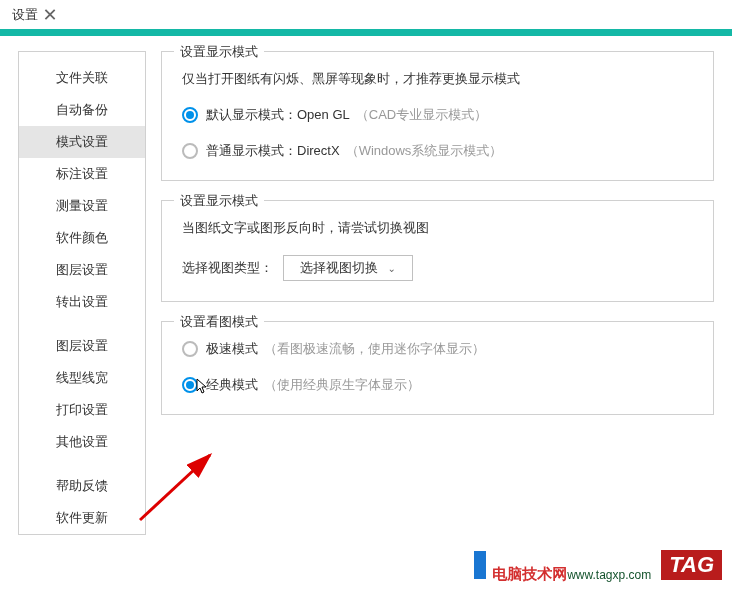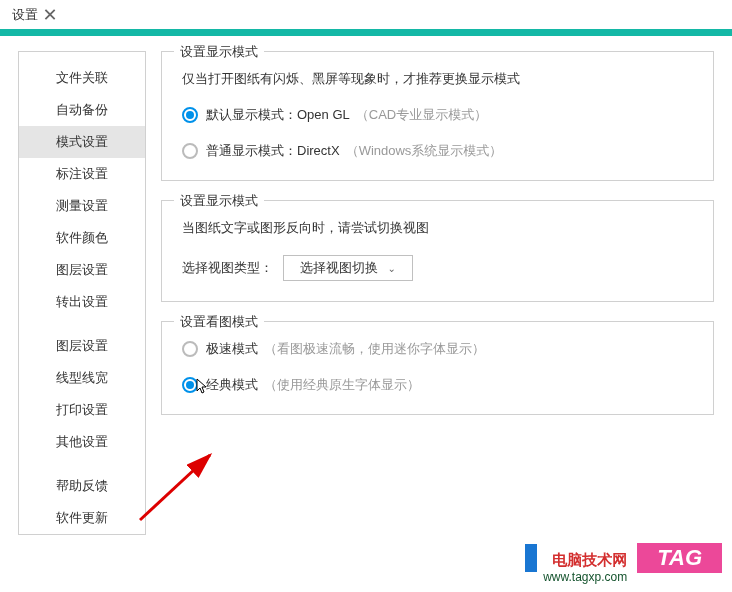--- a/index.html
+++ b/index.html
@@ -167,40 +167,39 @@
       align-items: center;
       gap: 6px;
     }
     .wm-bar {
       background: #1976d2;
       width: 12px;
       height: 28px;
     }
     .wm-text {
       display: flex;
-      flex-direction: column;
-      align-items: flex-end;
+      align-items: center;
       margin-top: 20px;
     }
     .wm-title {
       color: #d32f2f;
       font-size: 15px;
       font-weight: bold;
     }
     .wm-url {
       color: #14532d;
       font-size: 12px;
     }
     .wm-tag {
-      background: #ec4899;
+      background: #b91c1c;
       color: #fff;
       font-size: 22px;
       font-weight: bold;
       font-style: italic;
-      padding: 2px 20px;
+      padding: 2px 8px;
       margin-left: 4px;
     }
   </style>
 </head>
 <body>
 
 <div class="header">
   <span class="header-title">设置</span>
   <span class="close-btn">✕</span>
 </div>

